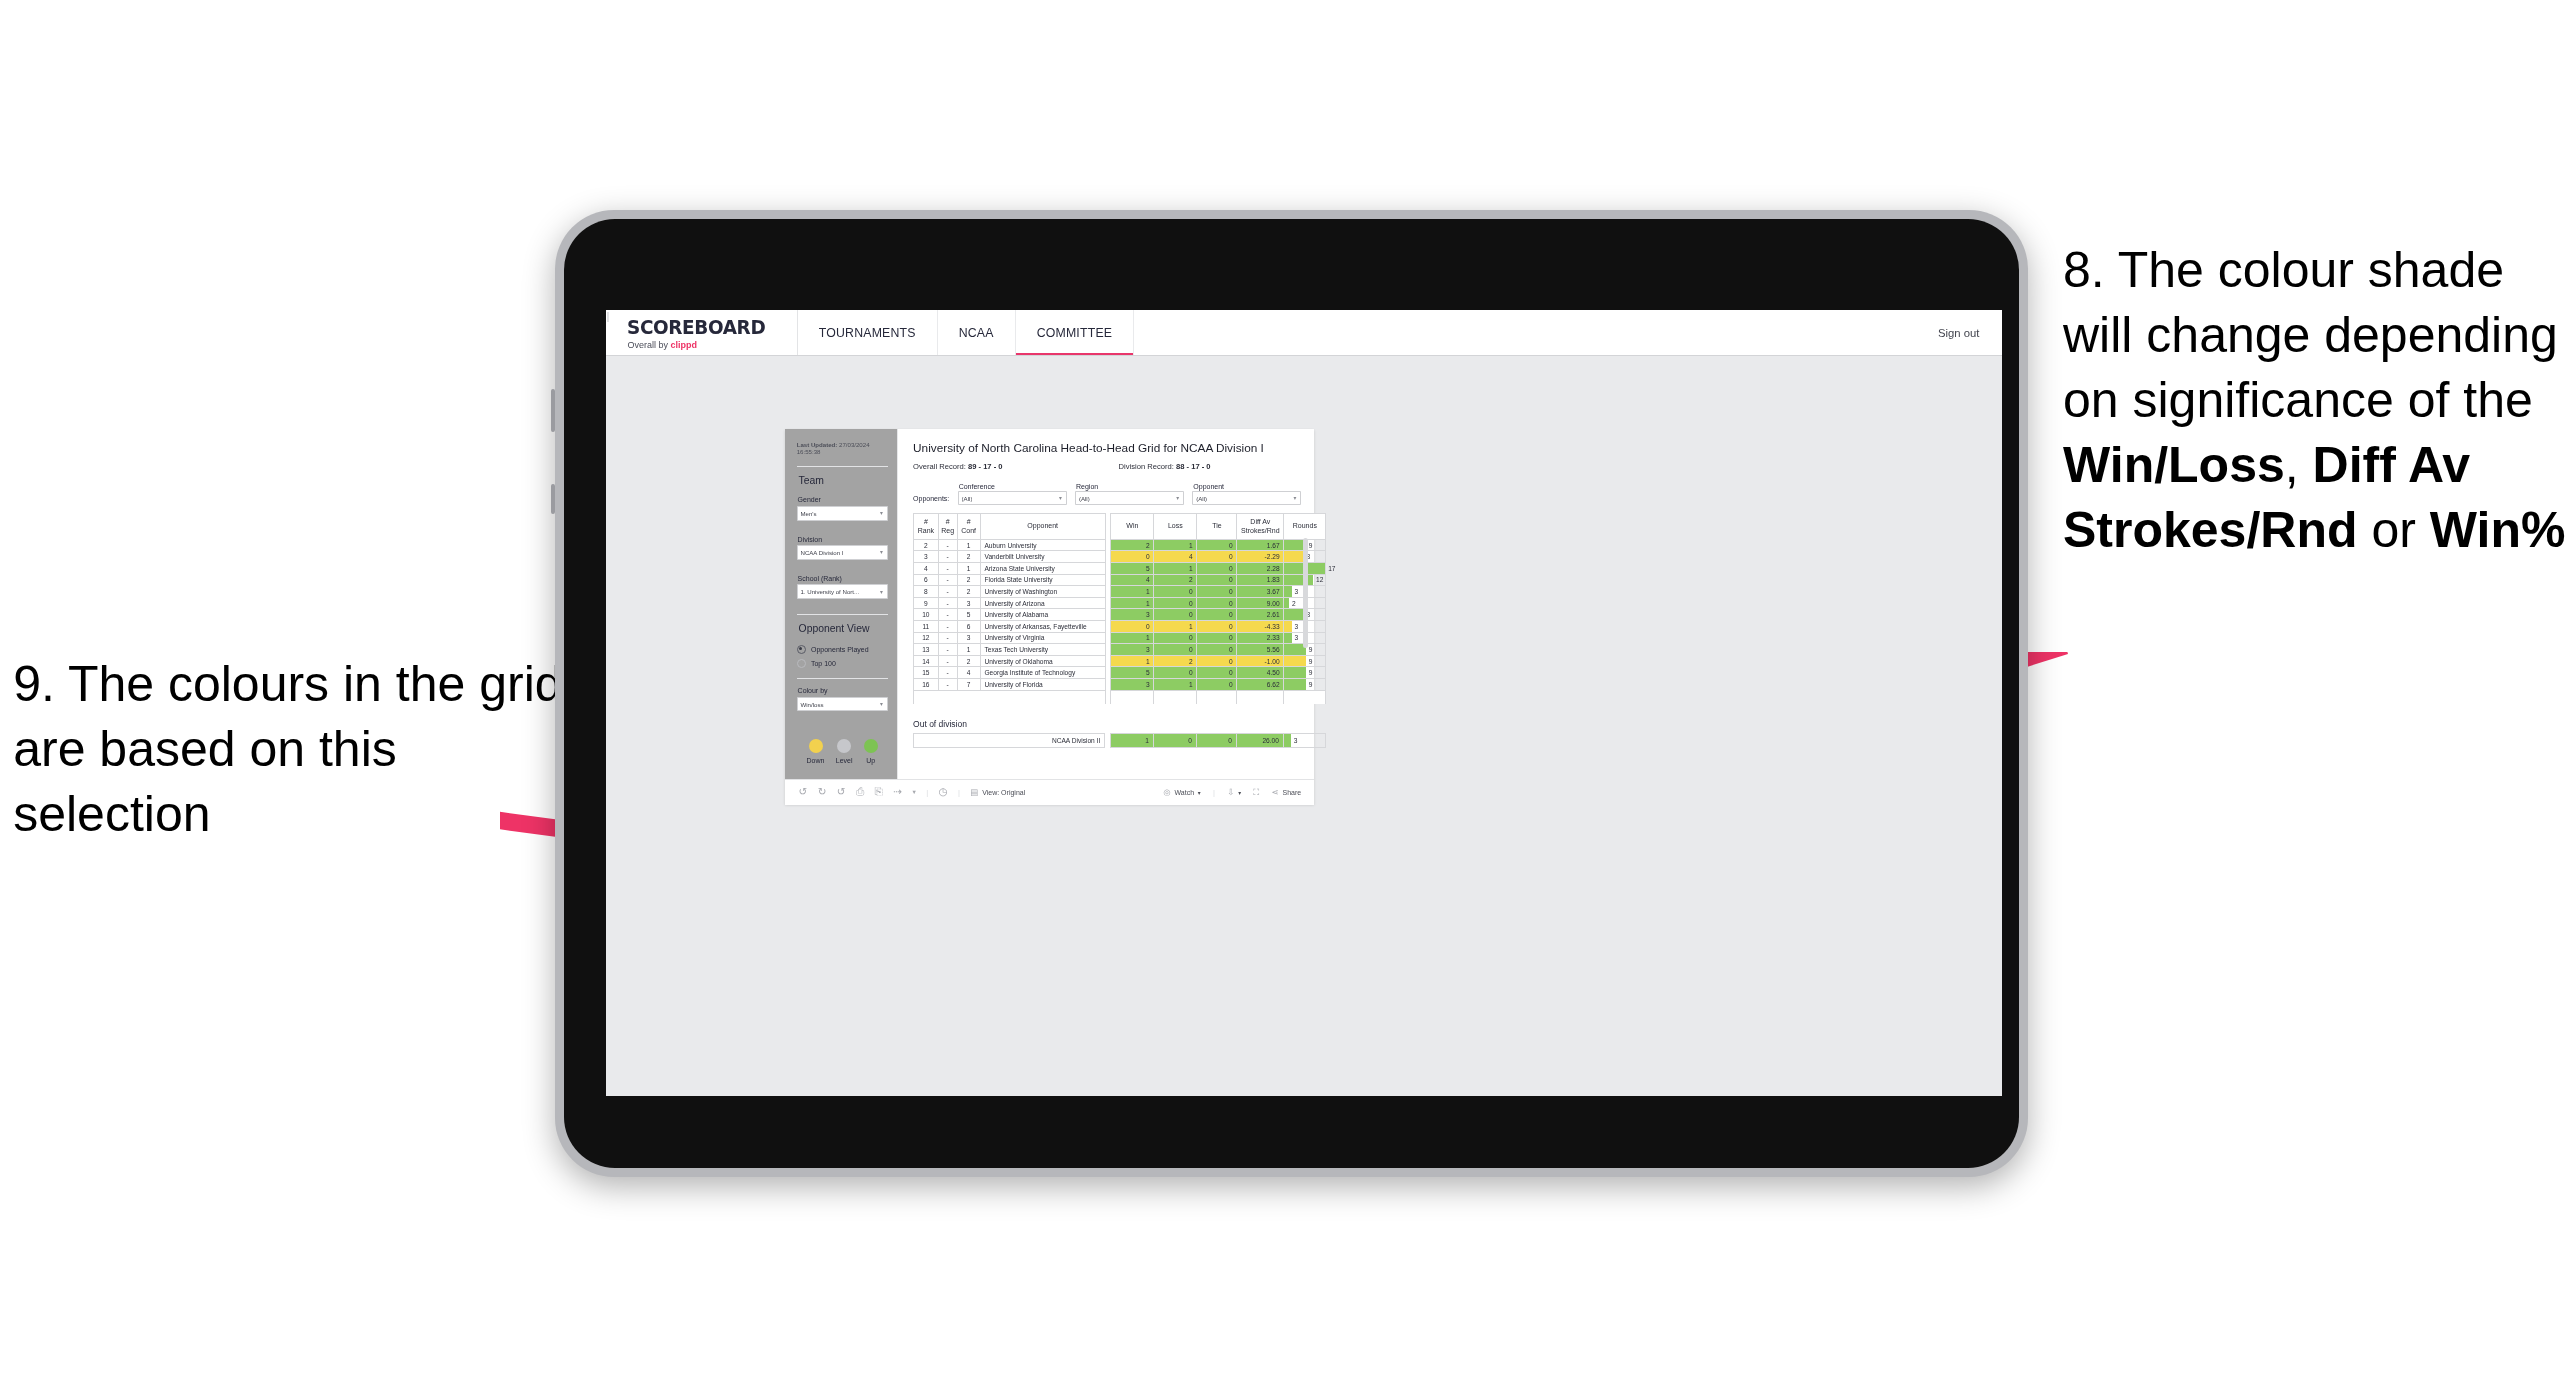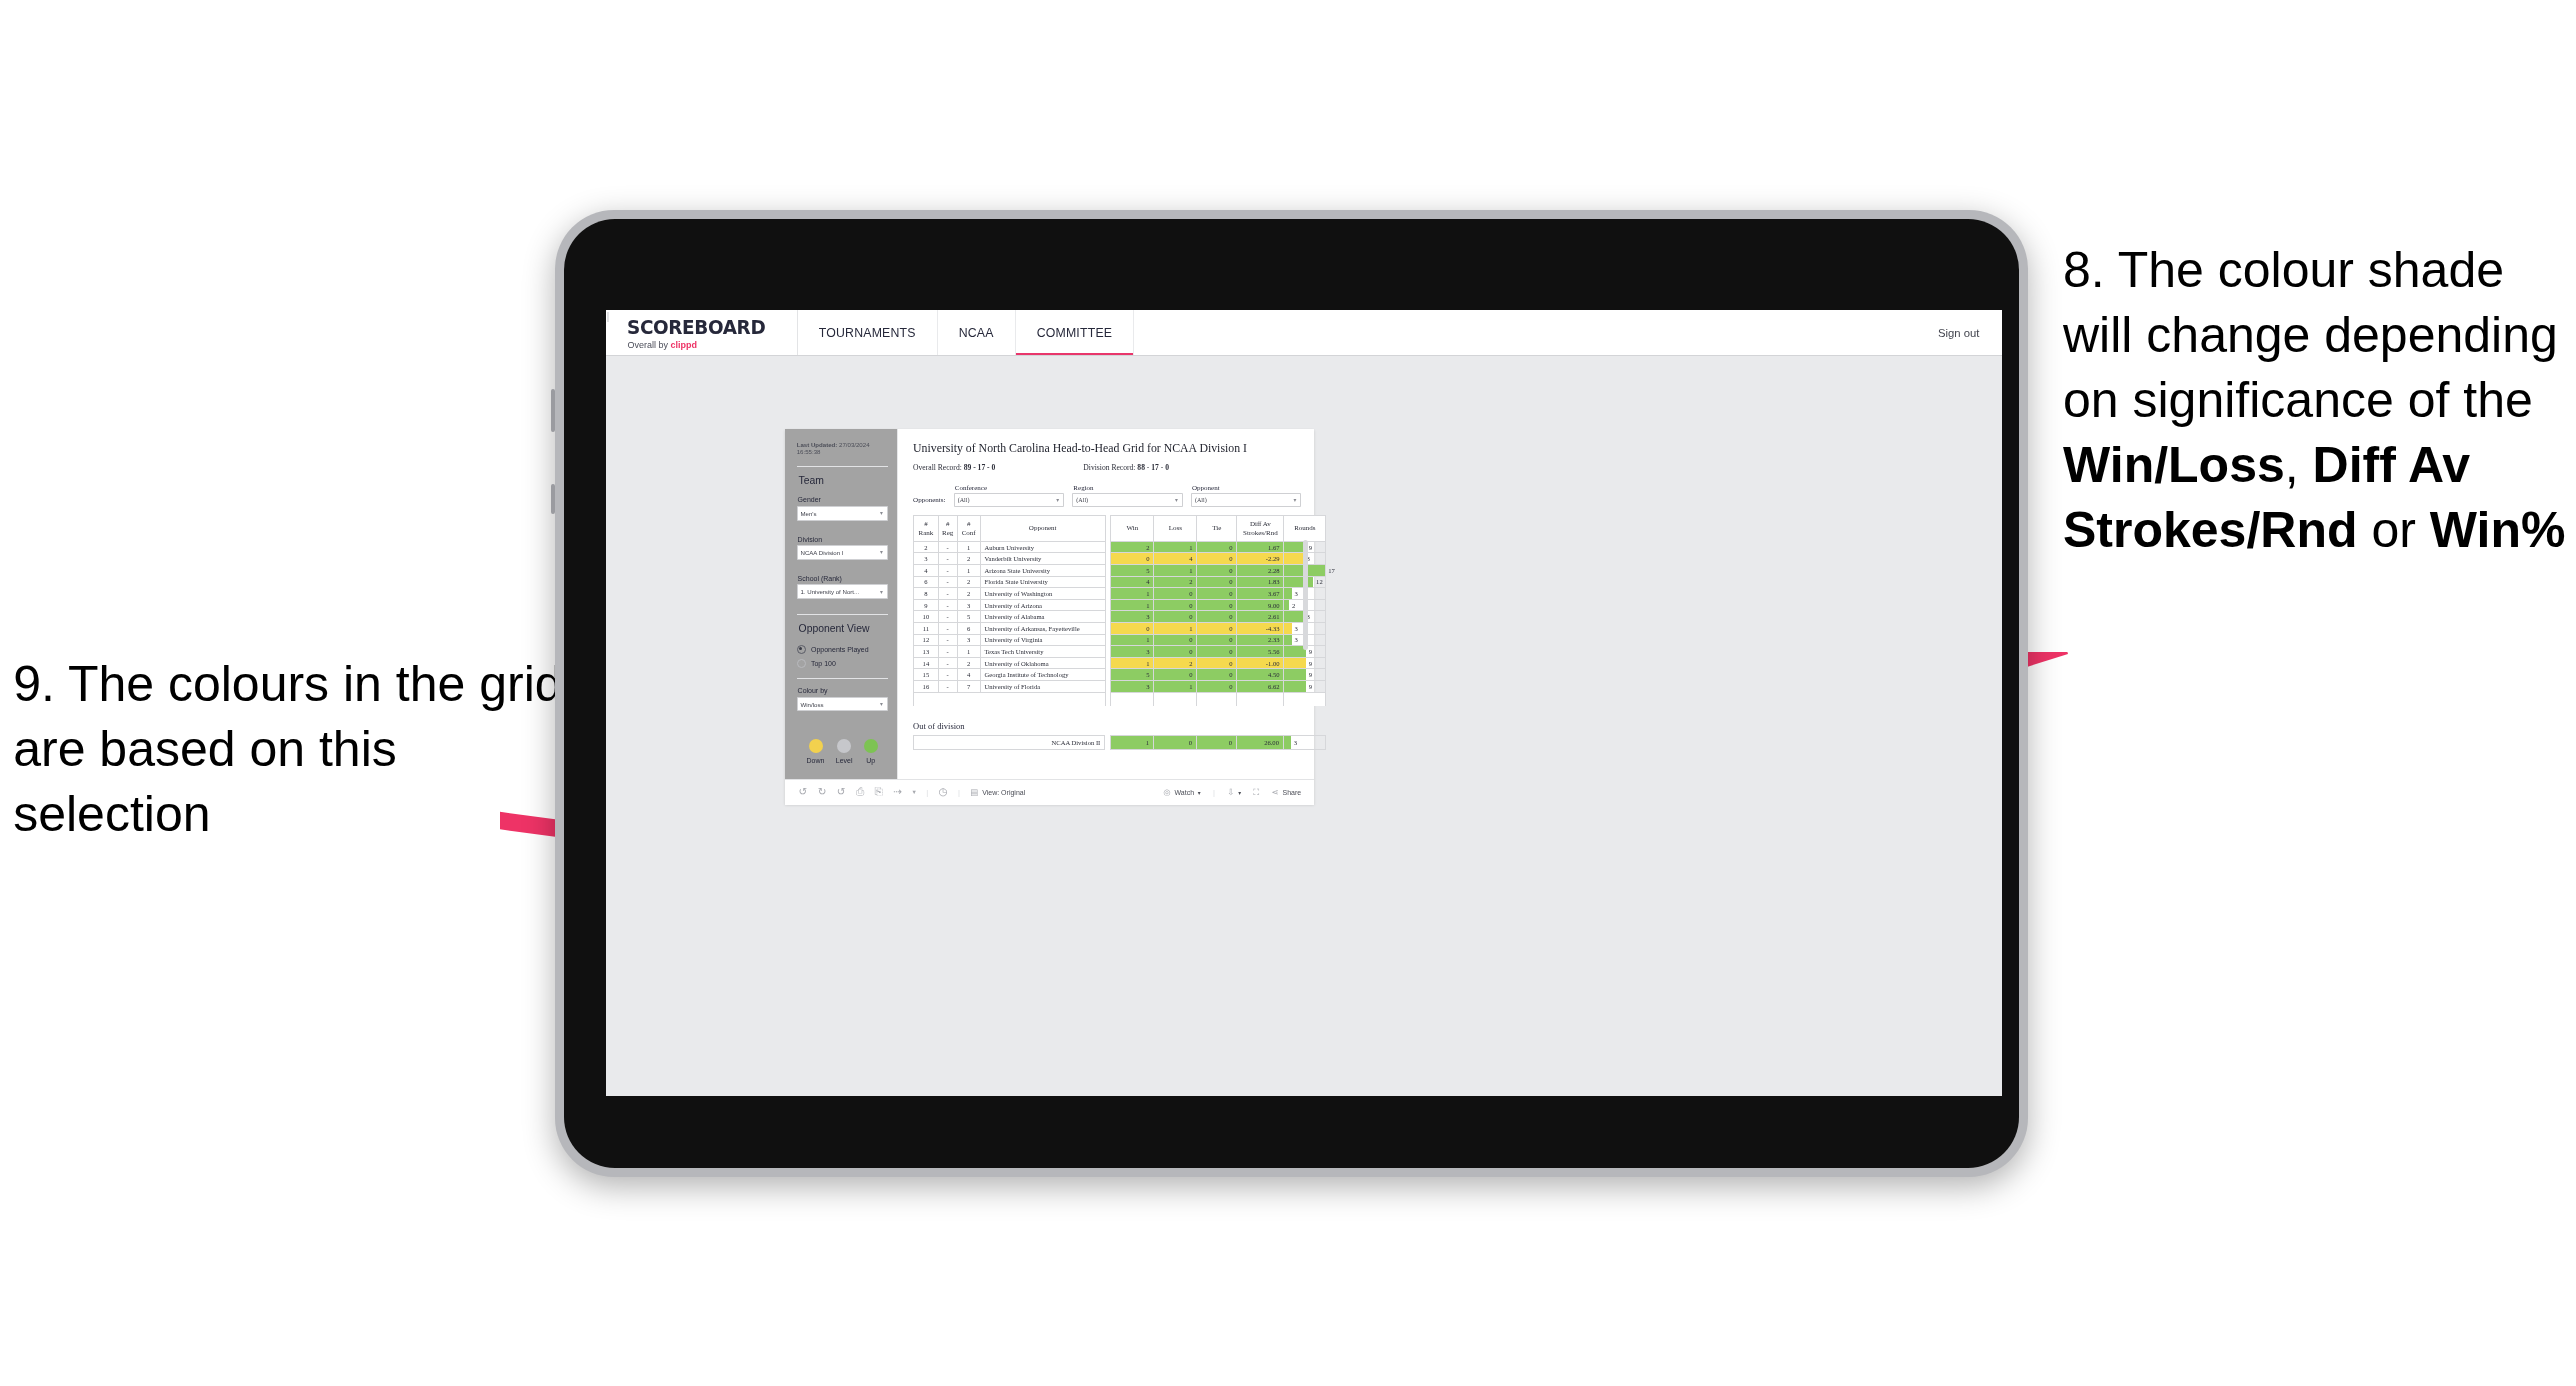--- a/index.html
+++ b/index.html
@@ -70,24 +70,24 @@
         display:inline-block;position:relative;flex:0 0 7.6px;}
   .rdot.on{border-color:#5a5c66;}
   .rdot.on::after{content:"";position:absolute;left:1.7px;top:1.7px;width:3px;height:3px;
                   border-radius:50%;background:#3a3c46;}
   #legend{display:flex;gap:11.3px;justify-content:center;padding:13.2px 0 15px;}
   .lg{display:flex;flex-direction:column;align-items:center;gap:3.8px;}
   .lgdot{width:14px;height:14px;border-radius:50%;}
   .lgtxt{font-size:7px;color:#26283a;}
 
   
-  #main{flex:1;padding:11.3px 13.2px 0 15px;min-width:0;font-family:Liberation Serif, serif;}
+  #main{flex:1;padding:11.3px 13.2px 0 15px;min-width:0;}
   .m-title{font-size:11.8px;color:#1d1f2a;font-weight:normal;margin:0 0 7.6px;}
   .recs{display:flex;font-size:7.6px;color:#2b2d38;margin-bottom:11.3px;}
-  .recs .r2{margin-left:88px;}
+  .recs .r2{margin-left:116px;}
   .recs b{font-weight:bold;}
   .filters{display:flex;align-items:flex-end;gap:8.5px;margin-bottom:8.5px;}
   .f-lead{font-size:7px;color:#26283a;padding-bottom:2.8px;}
   .fcol{width:111px;}
   .fcol .s-label{margin-bottom:1.9px;}
   .fcol .sel{margin-bottom:0;height:11.3px;}
 
   
   table{border-collapse:collapse;width:100%;table-layout:fixed;}
   th,td{border:0.9px solid #d6d7da;font-size:6.6px;color:#2b2d38;padding:0;height:10.6px;}

